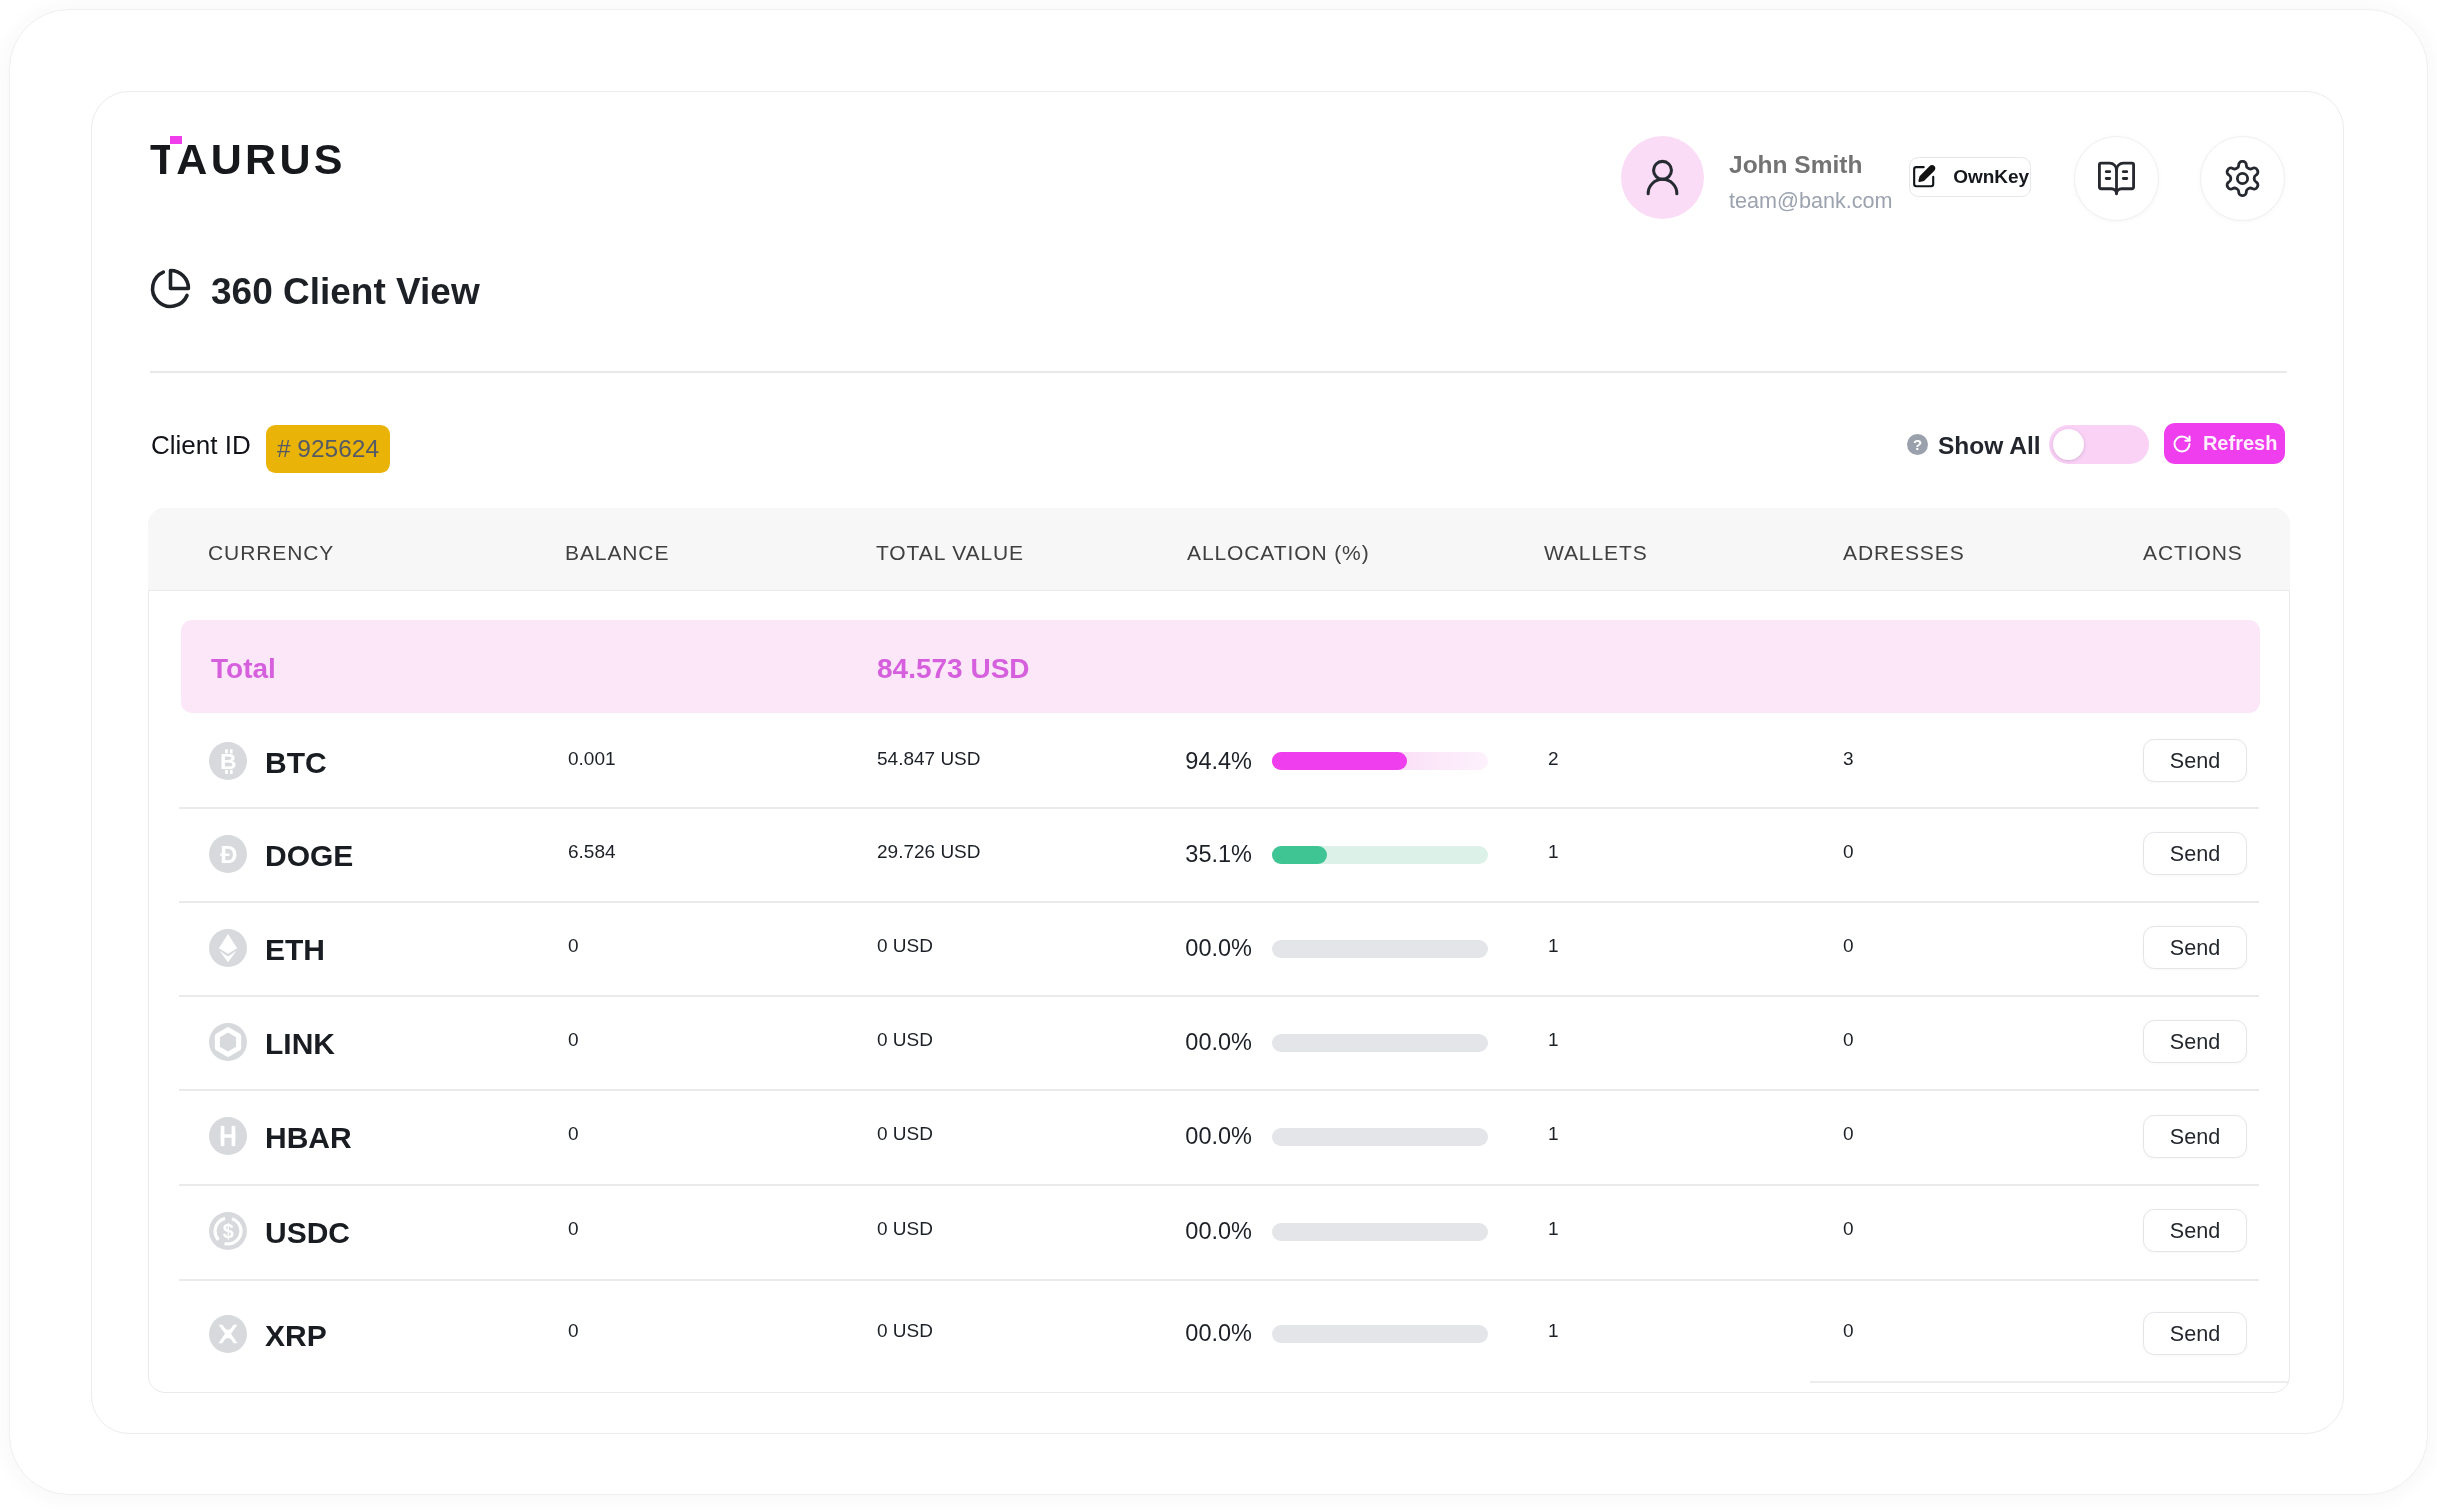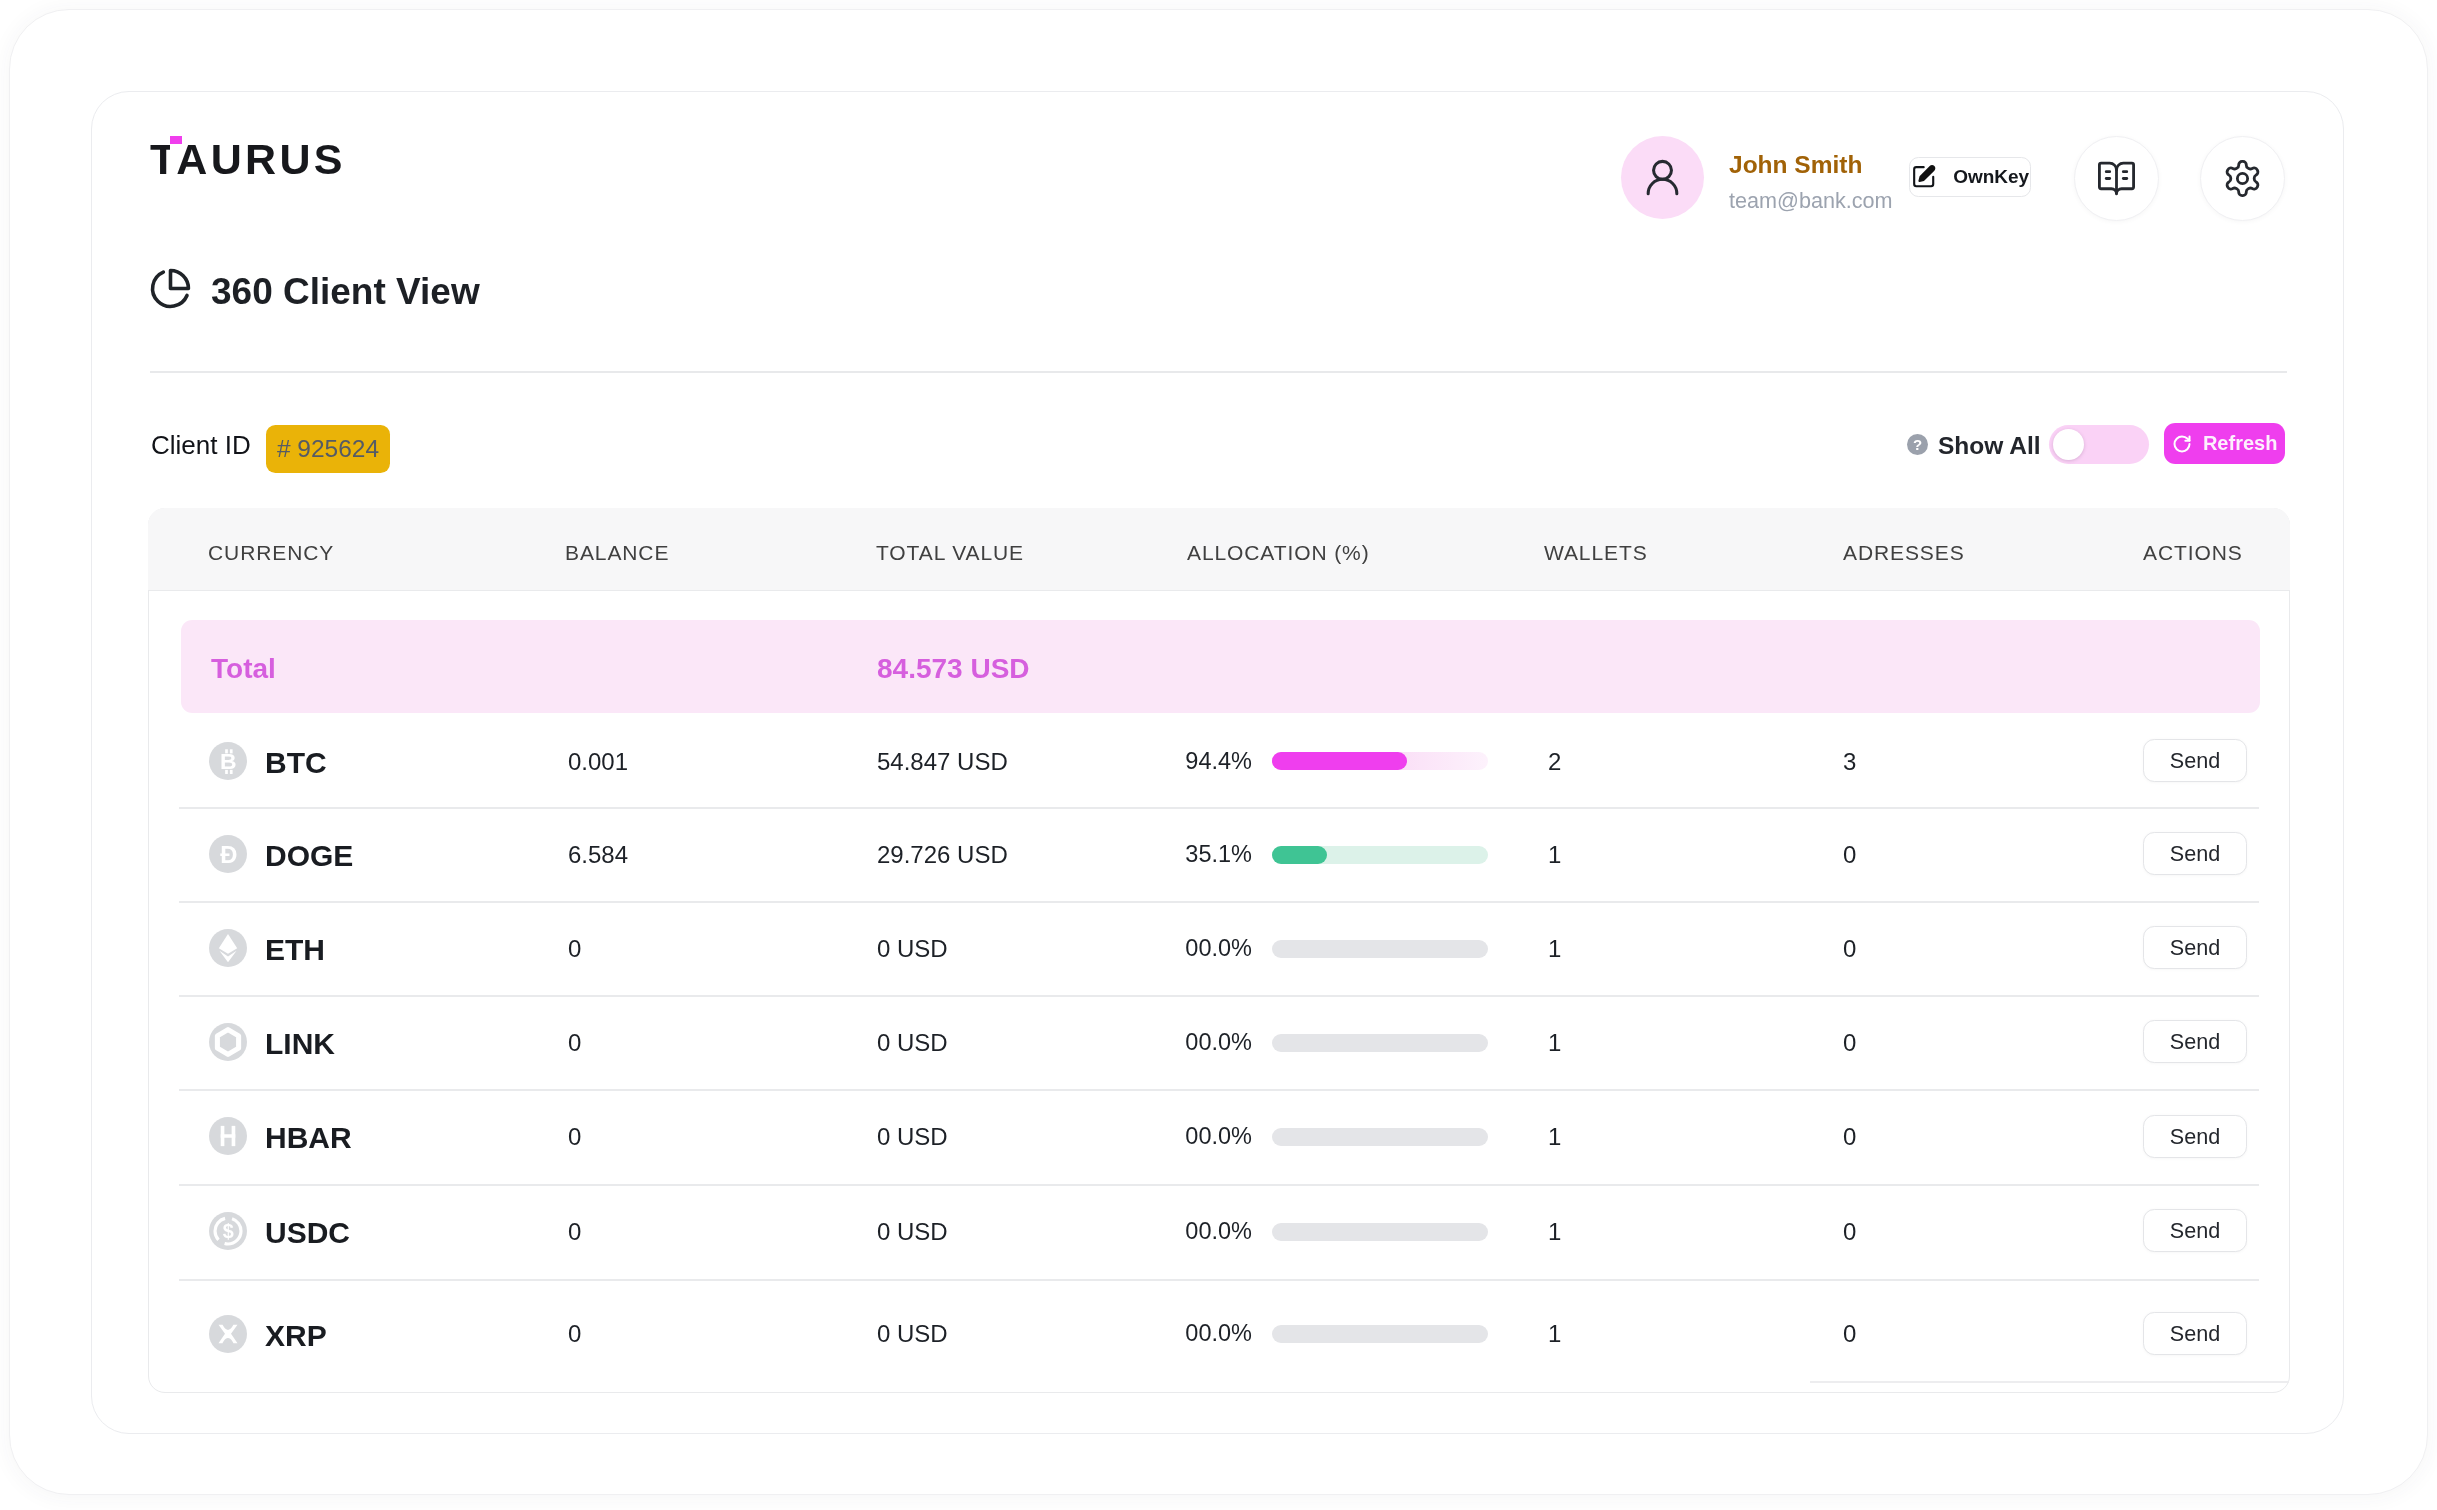--- a/index.html
+++ b/index.html
@@ -3,21 +3,21 @@
 <style>
 *{margin:0;padding:0;box-sizing:border-box}
 html,body{width:2438px;height:1510px;background:#fff;font-family:"Liberation Sans",sans-serif;overflow:hidden;position:relative}
 .a{position:absolute}
 .outer{left:9.4px;top:9.4px;width:2419px;height:1486px;border-radius:60px;background:#fff;
   border:0.9px solid #f0f0f2; box-shadow:0 1.9px 22.6px rgba(60,60,70,.05)}
 .card{left:91px;top:91px;width:2253px;height:1343px;border-radius:38px;border:1.9px solid #ebecef;background:#fff}
 .logo{left:150px;top:135px;font-size:43px;font-weight:bold;letter-spacing:3.3px;color:#17181c}
 .logosq{left:170px;top:136px;width:12.2px;height:7.5px;background:#f03eed}
 .title{left:211px;top:271px;font-size:37px;font-weight:bold;color:#1d2025}
-.uname{left:1729px;top:151px;font-size:24.5px;font-weight:bold;color:#a16207}
+.uname{left:1729px;top:151px;font-size:24.5px;font-weight:bold;color:#737373}
 .umail{left:1729px;top:188px;font-size:21.6px;color:#9ca3af}
 .btn-ownkey{left:1909px;top:157px;width:122px;height:40px;border:1.9px solid #e6e7ea;border-radius:9.4px;background:#fff;
   display:flex;align-items:center;justify-content:center;gap:17px;font-size:19px;font-weight:bold;color:#14171c}
 .circbtn{width:85px;height:85px;border-radius:50%;border:1.9px solid #f0f0f3;background:#fff;box-shadow:0 0.9px 5.6px rgba(0,0,0,.04);
   display:flex;align-items:center;justify-content:center}
 .avatar{left:1621px;top:136px;width:83px;height:83px;border-radius:50%;background:#fbdcf7;
   display:flex;align-items:center;justify-content:center}
 .hr1{left:150px;top:371px;width:2137px;height:1.9px;background:#e8e9eb}
 .clientid{left:151px;top:430px;font-size:26px;color:#111318}
 .chip{left:266px;top:425px;width:124px;height:48px;border-radius:9.4px;background:#eab308;
@@ -30,21 +30,21 @@
 .btn-refresh{left:2164px;top:423px;width:121px;height:41px;border-radius:11.3px;background:#ef3eee;
   display:flex;align-items:center;justify-content:center;gap:11.3px;color:#fdeffd;font-size:20px;font-weight:bold}
 .table{left:148px;top:508px;width:2142px;height:885px;border:1.9px solid #e9eaec;border-radius:17px;background:#fff}
 .thead{left:148px;top:508px;width:2142px;height:83px;background:#f7f7f8;border-bottom:1.9px solid #e9eaec;
   border-radius:17px 17px 0 0}
 .th{position:absolute;top:541px;font-size:21px;color:#404040;letter-spacing:0.9px}
 .totalband{left:181px;top:620px;width:2079px;height:93px;border-radius:11.3px;background:#fbe7f8}
 .tot{font-size:28px;font-weight:bold;color:#d65fde}
 .divider{height:1.9px;background:#e9eaec;left:179px;width:2080px}
 .cname{font-size:30px;font-weight:bold;color:#191c21}
-.cval{font-size:24px;color:#1d2127}
+.cval{font-size:19px;color:#1d2127}
 .pct{font-size:23.5px;color:#1d2127;width:75px;text-align:right}
 .track{left:1272px;width:216px;height:18px;border-radius:9.4px}
 .fill{left:1272px;height:18px;border-radius:9.4px}
 .send{left:2143px;width:104px;height:43px;border:1.9px solid #e4e5e8;border-radius:11.3px;background:#fff;
   box-shadow:0 0.9px 2.8px rgba(0,0,0,.03);display:flex;align-items:center;justify-content:center;
   font-size:21.6px;font-weight:normal;color:#24272d}
 .icirc{left:209px;width:38px;height:38px;border-radius:50%;background:#d7d9dc;display:flex;align-items:center;justify-content:center}
 .scrl{left:1810px;top:1381px;width:479px;height:1.9px;background:#ededef}
 </style></head>
 <body>

